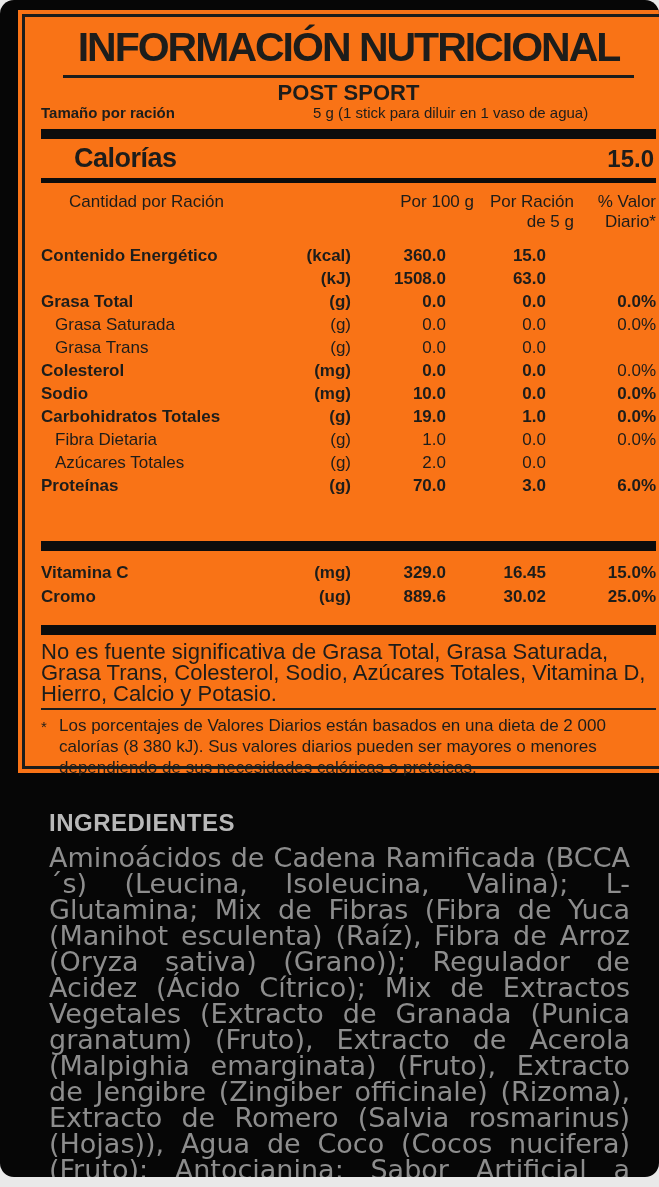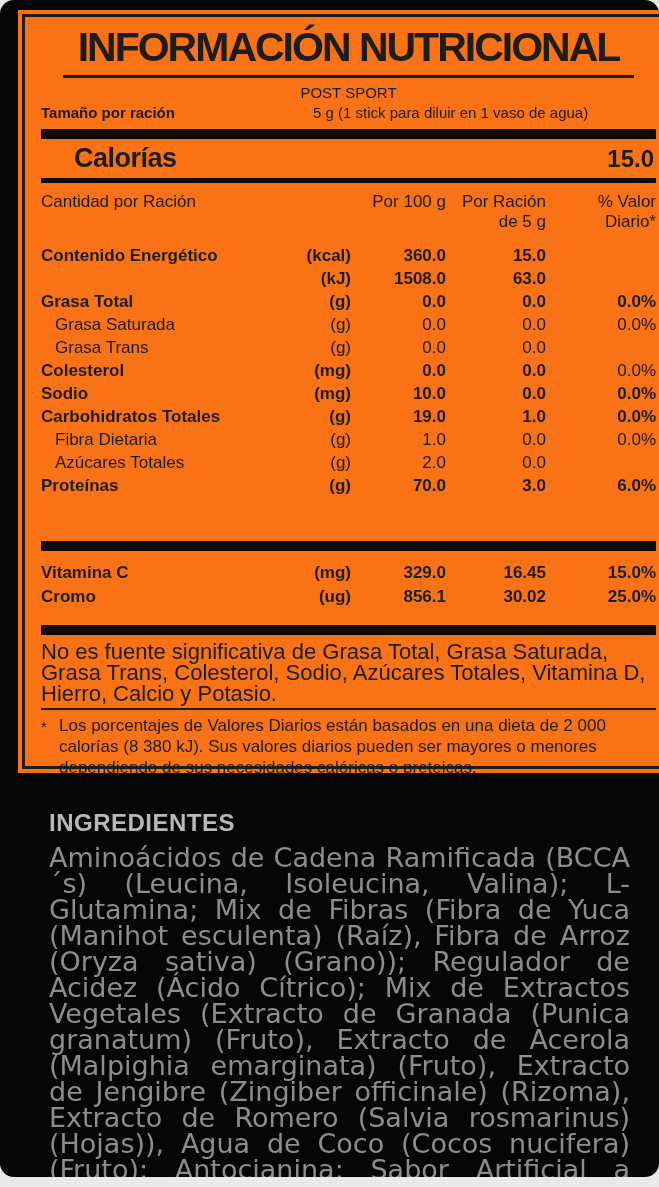--- a/index.html
+++ b/index.html
@@ -20,37 +20,37 @@
   .frame{
     position:absolute;left:4px;top:4px;right:4px;bottom:4px;
     border:3px solid #1d1d1b;box-sizing:border-box;
     padding:9px 13px 0 16px;color:#1d1d1b;
   }
   .title{
     margin:0;text-align:center;font-size:41px;line-height:42px;
     font-weight:900;letter-spacing:-2px;white-space:nowrap;
   }
   .rule-title{height:3px;background:#1d1d1b;margin:7px 22px 5px;}
-  .subtitle{text-align:center;font-weight:normal;font-size:15px;line-height:20px;}
+  .subtitle{text-align:center;font-weight:bold;font-size:22px;line-height:20px;}
   .srow{display:flex;font-size:15px;line-height:20px;}
   .srow .lab{flex:none;width:272px;font-weight:bold;}
   .bar{background:#0c0c0c;}
   .bar.thick{height:10px;margin-top:6px;}
   .bar.mid{height:5px;}
   .bar.b2{margin-top:44px;}
   .bar.b3{margin-top:16px;}
   .calrow{display:flex;justify-content:space-between;align-items:baseline;
           padding:4px 2px 4px 0;}
   .cal-l{font-size:27px;font-weight:bold;letter-spacing:-0.5px;margin-left:33px;}
   .cal-v{font-size:24px;font-weight:bold;}
   .nt-head,.nt-row{
     display:grid;grid-template-columns:210px 100px 95px 100px 1fr;
     font-size:17px;
   }
-  .nt-head{margin-top:9px;line-height:20px;}
+  .nt-head{margin-top:9px;line-height:20px;margin-left:28px;}
   .nt-head span{display:block;}
   .c-unit,.c-num{text-align:right;}
   .nt-rows{margin-top:12px;}
   .nt-row{line-height:23px;}
   .nt-row.bold{font-weight:bold;}
   .nt-row .c-dv.reg{font-weight:normal;}
   .nt-row.indent .c-label{padding-left:14px;}
   .vit-rows{margin-top:10px;}
   .vit-rows .nt-row{line-height:24px;font-weight:bold;}
   .note{margin:6px 0 0;font-size:22px;line-height:21px;}
@@ -191,21 +191,21 @@
           <div class="nt-row bold">
             <span class="c-label">Vitamina C</span>
             <span class="c-unit">(mg)</span>
             <span class="c-num">329.0</span>
             <span class="c-num">16.45</span>
             <span class="c-num c-dv">15.0%</span>
           </div>
           <div class="nt-row bold">
             <span class="c-label">Cromo</span>
             <span class="c-unit">(ug)</span>
-            <span class="c-num">856.1</span>
+            <span class="c-num">889.6</span>
             <span class="c-num">30.02</span>
             <span class="c-num c-dv">25.0%</span>
           </div>
         </div>
 
       <div class="bar thick b3"></div>
 
       <p class="note">No es fuente significativa de Grasa Total, Grasa Saturada, Grasa Trans, Colesterol, Sodio, Azúcares Totales, Vitamina D, Hierro, Calcio y Potasio.</p>
 
       <div class="rule2"></div>

